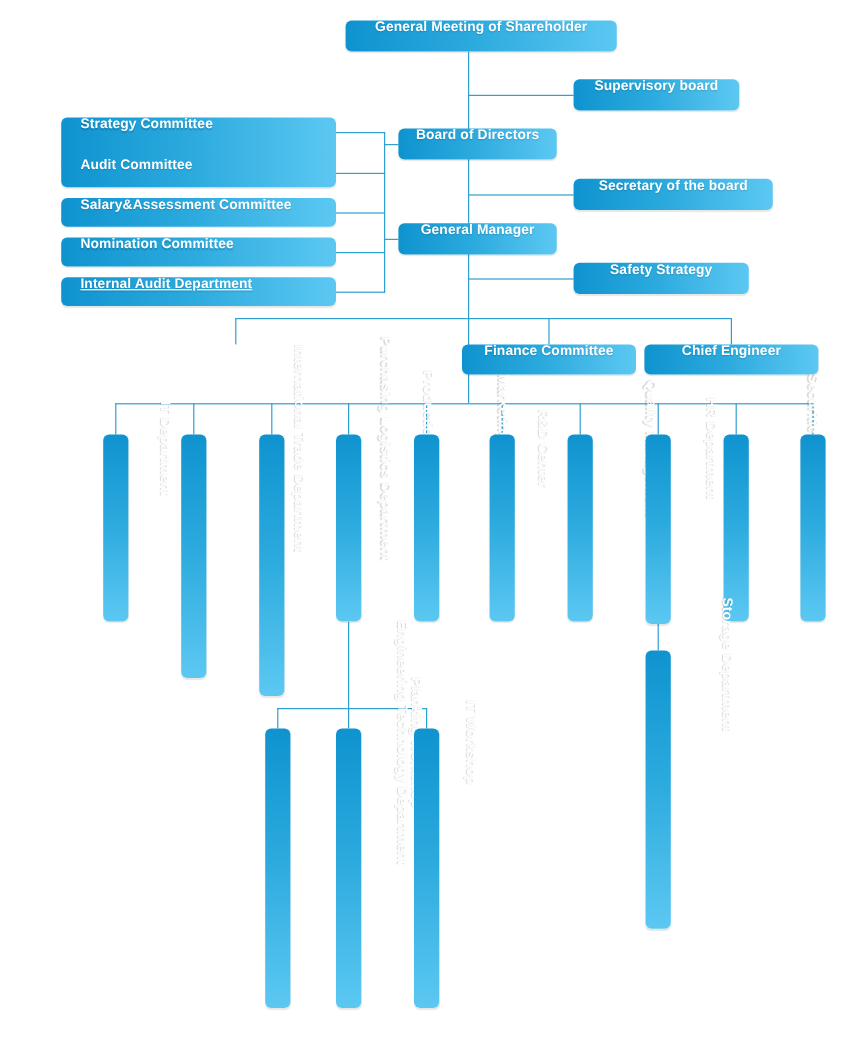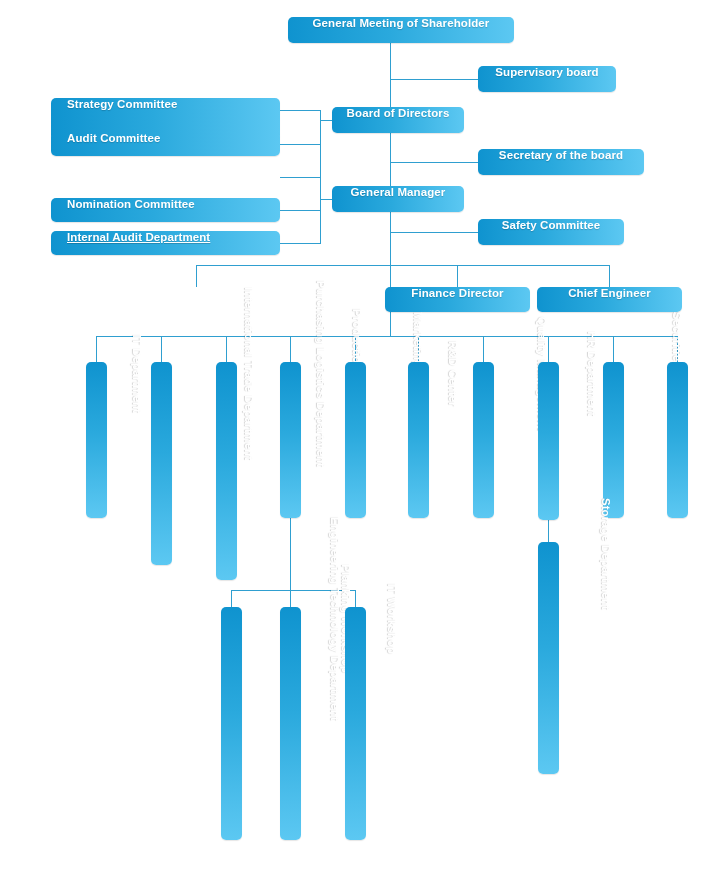--- a/index.html
+++ b/index.html
@@ -144,38 +144,41 @@
 
   <div class="node horiz" style="left:478px; top:149px; width:166px; height:26px;">
     <span>Secretary of the board</span>
   </div>
 
   <div class="node horiz" style="left:332px; top:186px; width:132px; height:26px;">
     <span>General Manager</span>
   </div>
 
   <div class="node horiz" style="left:478px; top:219px; width:146px; height:26px;">
-    <span>Safety Committee</span>
+    <span>Safety Strategy</span>
   </div>
 
   <div class="node horiz" style="left:51px; top:98px; width:229px; height:42px; justify-content:flex-start; padding-left:16px;">
     <span>Strategy Committee</span>
   </div>
   <div class="node horiz" style="left:51px; top:132px; width:229px; height:24px; justify-content:flex-start; padding-left:16px;">
     <span>Audit Committee</span>
   </div>
+  <div class="node horiz" style="left:51px; top:165px; width:229px; height:24px; justify-content:flex-start; padding-left:16px;">
+    <span>Salary&amp;Assessment Committee</span>
+  </div>
   <div class="node horiz" style="left:51px; top:198px; width:229px; height:24px; justify-content:flex-start; padding-left:16px;">
     <span>Nomination Committee</span>
   </div>
   <div class="node horiz" style="left:51px; top:231px; width:229px; height:24px; justify-content:flex-start; padding-left:16px;text-decoration:underline;">
     <span>Internal Audit Department</span>
   </div>
 
   <div class="node horiz" style="left:385px; top:287px; width:145px; height:25px;">
-    <span>Finance Director</span>
+    <span>Finance Committee</span>
   </div>
   <div class="node horiz" style="left:537px; top:287px; width:145px; height:25px;">
     <span>Chief Engineer</span>
   </div>
 
   <div class="node vert" style="left:86px; top:362px; width:21px; height:156px;">
     <div class="vwrap">
       <span class="vlabel">IT Department</span>
     </div>
   </div>

